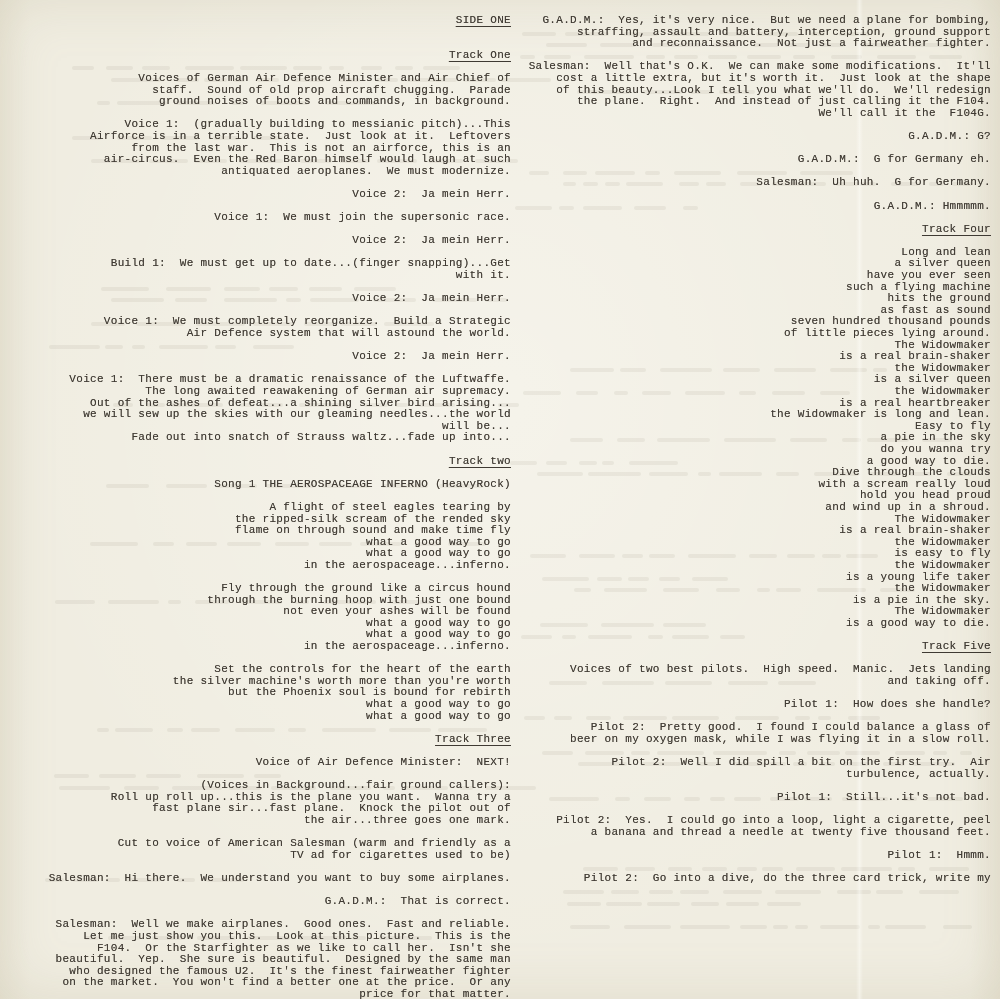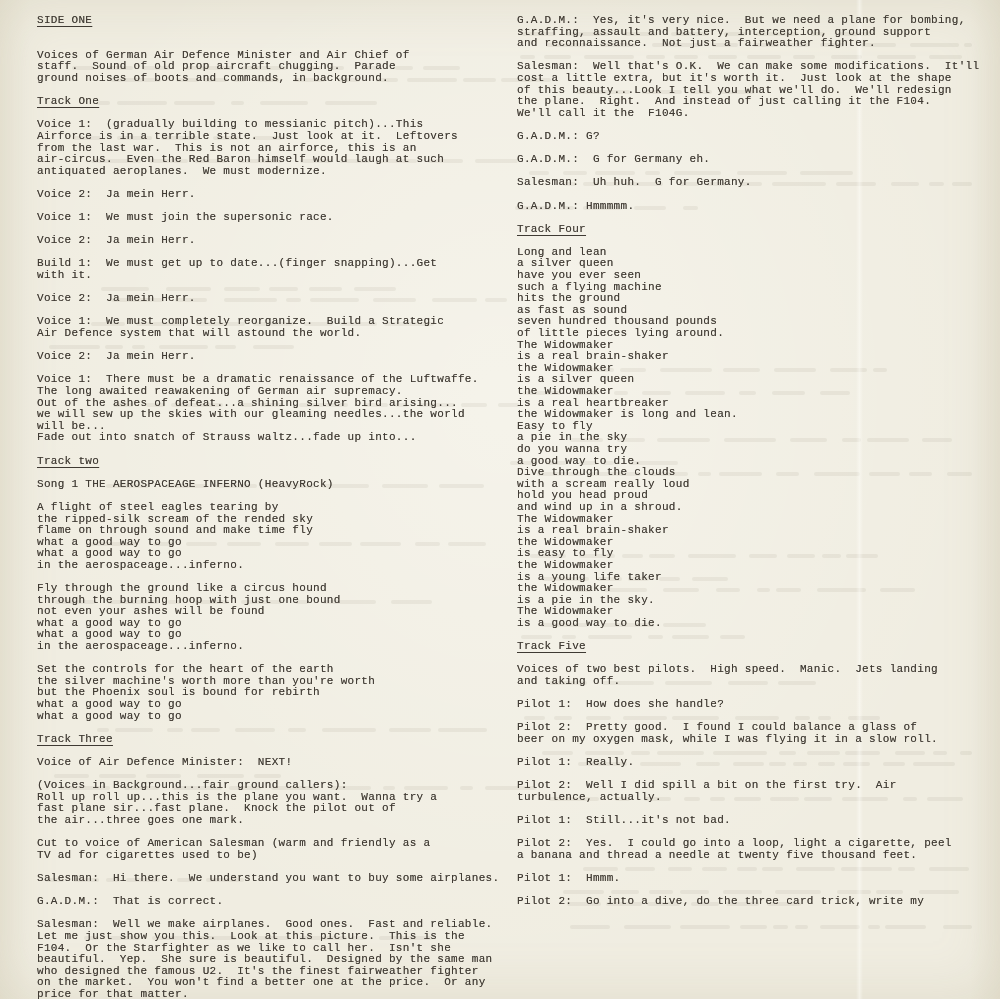--- a/index.html
+++ b/index.html
@@ -23,21 +23,21 @@
     background:linear-gradient(90deg, rgba(0,0,0,0), rgba(255,255,250,0.45), rgba(0,0,0,0));
   }
   .col{
     position:absolute;top:15px;width:474px;z-index:3;
     font-size:11px;line-height:11.6px;letter-spacing:0.3px;
     color:var(--ink,#3f3a33);
     text-shadow:0 0 0.5px rgba(55,48,38,0.55);
   }
   .col.left{left:37px;}
   .col.right{left:517px;}
-  .block{white-space:pre-wrap;margin:0 0 11.6px 0;}
+  .block{white-space:pre-wrap;margin:0 0 11.6px 0;text-align:right;}
   .block.side-title{margin-bottom:23.2px;}
   .block.side-title,.block.track-heading{
     text-decoration:underline;
     text-underline-offset:2.5px;
   }
   .block.gap-before{margin-top:11.6px;}
 </style>
 </head>
 <body>
 
@@ -388,24 +388,24 @@
       <i style="left: 151.6px; top: 936.4px; width: 33.6px;"></i>
       <i style="left: 197.3px; top: 936.4px; width: 38.9px;"></i>
       <i style="left: 247.3px; top: 936.4px; width: 42.5px;"></i>
       <i style="left: 298.9px; top: 936.4px; width: 47.9px;"></i>
       <i style="left: 352px; top: 936.4px; width: 13.7px;"></i>
       <i style="left: 378.7px; top: 936.4px; width: 53.2px;"></i>
     </div>
   <div class="fold"></div>
   <div class="col left">
       <div class="block side-title">SIDE ONE</div>
+      <div class="block track-heading">Track One</div>
       <div class="block para">Voices of German Air Defence Minister and Air Chief of
 staff.  Sound of old prop aircraft chugging.  Parade
 ground noises of boots and commands, in background.</div>
-      <div class="block track-heading">Track One</div>
       <div class="block para">Voice 1:  (gradually building to messianic pitch)...This
 Airforce is in a terrible state.  Just look at it.  Leftovers
 from the last war.  This is not an airforce, this is an
 air-circus.  Even the Red Baron himself would laugh at such
 antiquated aeroplanes.  We must modernize.</div>
       <div class="block para">Voice 2:  Ja mein Herr.</div>
       <div class="block para">Voice 1:  We must join the supersonic race.</div>
       <div class="block para">Voice 2:  Ja mein Herr.</div>
       <div class="block para">Build 1:  We must get up to date...(finger snapping)...Get
 with it.</div>
@@ -502,21 +502,20 @@
 the Widowmaker
 is a pie in the sky.
 The Widowmaker
 is a good way to die.</div>
       <div class="block track-heading">Track Five</div>
       <div class="block para">Voices of two best pilots.  High speed.  Manic.  Jets landing
 and taking off.</div>
       <div class="block para">Pilot 1:  How does she handle?</div>
       <div class="block para">Pilot 2:  Pretty good.  I found I could balance a glass of
 beer on my oxygen mask, while I was flying it in a slow roll.</div>
-      <div class="block para">Pilot 1:  Really.</div>
       <div class="block para">Pilot 2:  Well I did spill a bit on the first try.  Air
 turbulence, actually.</div>
       <div class="block para">Pilot 1:  Still...it's not bad.</div>
       <div class="block para">Pilot 2:  Yes.  I could go into a loop, light a cigarette, peel
 a banana and thread a needle at twenty five thousand feet.</div>
       <div class="block para">Pilot 1:  Hmmm.</div>
       <div class="block para">Pilot 2:  Go into a dive, do the three card trick, write my</div>
     </div>
 </div>
 

